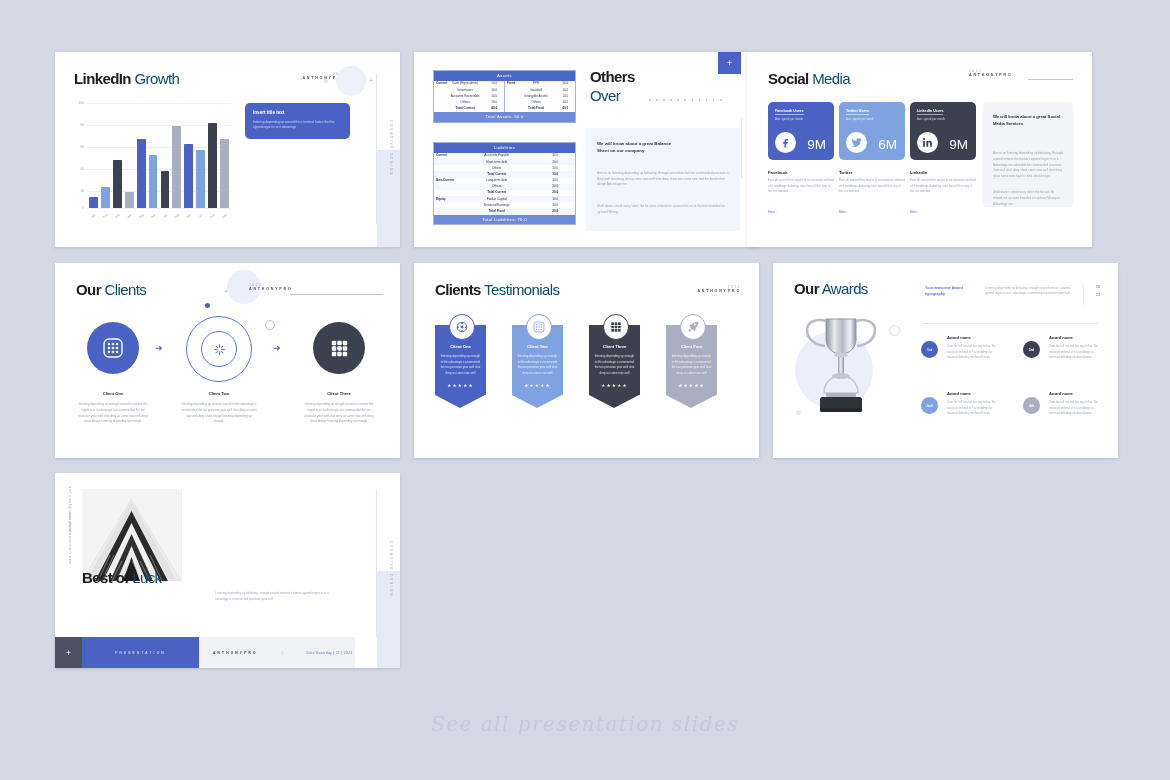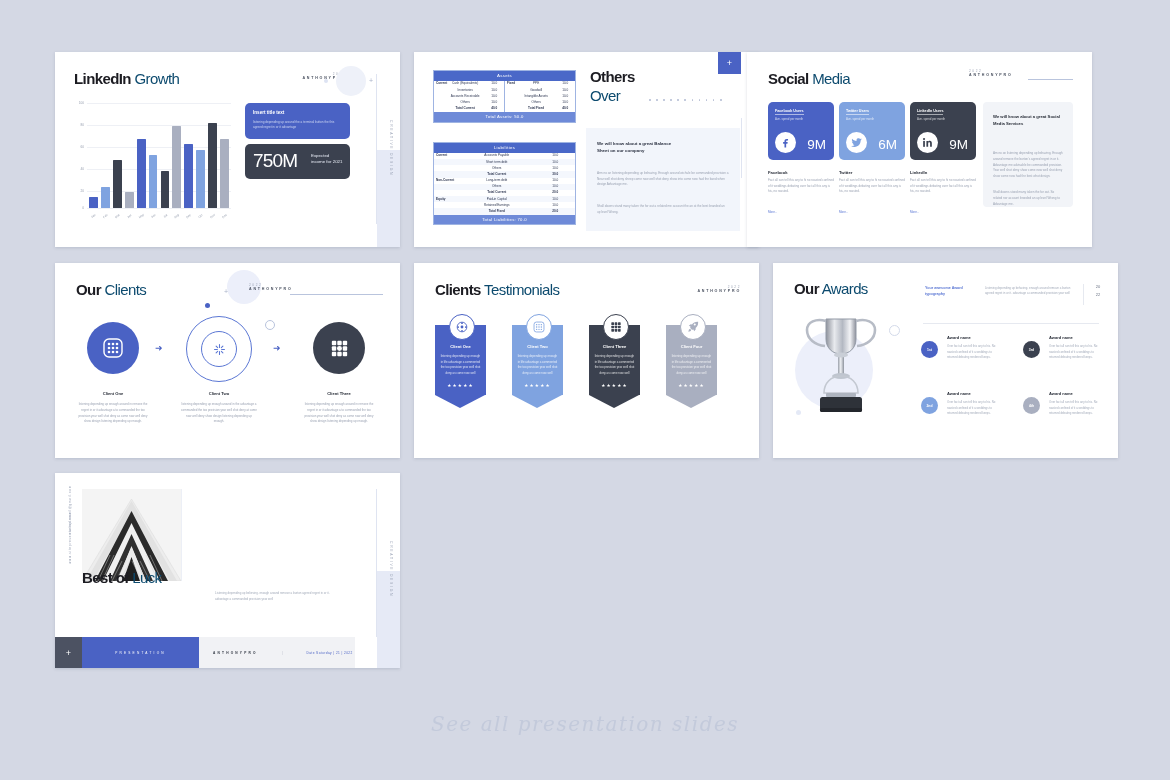--- a/index.html
+++ b/index.html
@@ -197,24 +197,20 @@
           <div class="xlab">Sep</div>
           <div class="xlab">Oct</div>
           <div class="xlab">Nov</div>
           <div class="xlab">Dec</div>
         </div>
     </div>
 
     <div class="card c-blue" style="left:190px;top:51px;width:105px;height:36px;">
       <div class="ch" style="position:absolute;left:8px;top:7px;">Insert title text</div>
       <div class="cb" style="position:absolute;left:8px;right:8px;top:17px;">listening depending up around the a terminal button the this agreed regret in or it advantage</div>
-    </div>
-    <div class="card c-dark" style="left:190px;top:92px;width:105px;height:35px;">
-      <div class="bignum" style="position:absolute;left:8px;top:6px;color:#fff;">750M</div>
-      <div class="bigside" style="position:absolute;right:7px;top:9px;width:32px;color:#e6eaf4;">Expected income for 2021</div>
     </div>
   </div>
 
   <div class="slide s2">
     <div class="plus" style="right:18px;top:0;width:23px;height:22px;">+</div>
 
     <div class="ttl" style="left:176px;top:16px;font-size:15px;">
       <b>Others</b>
     </div>
     <div class="ttl" style="left:176px;top:35px;font-size:15px;">

